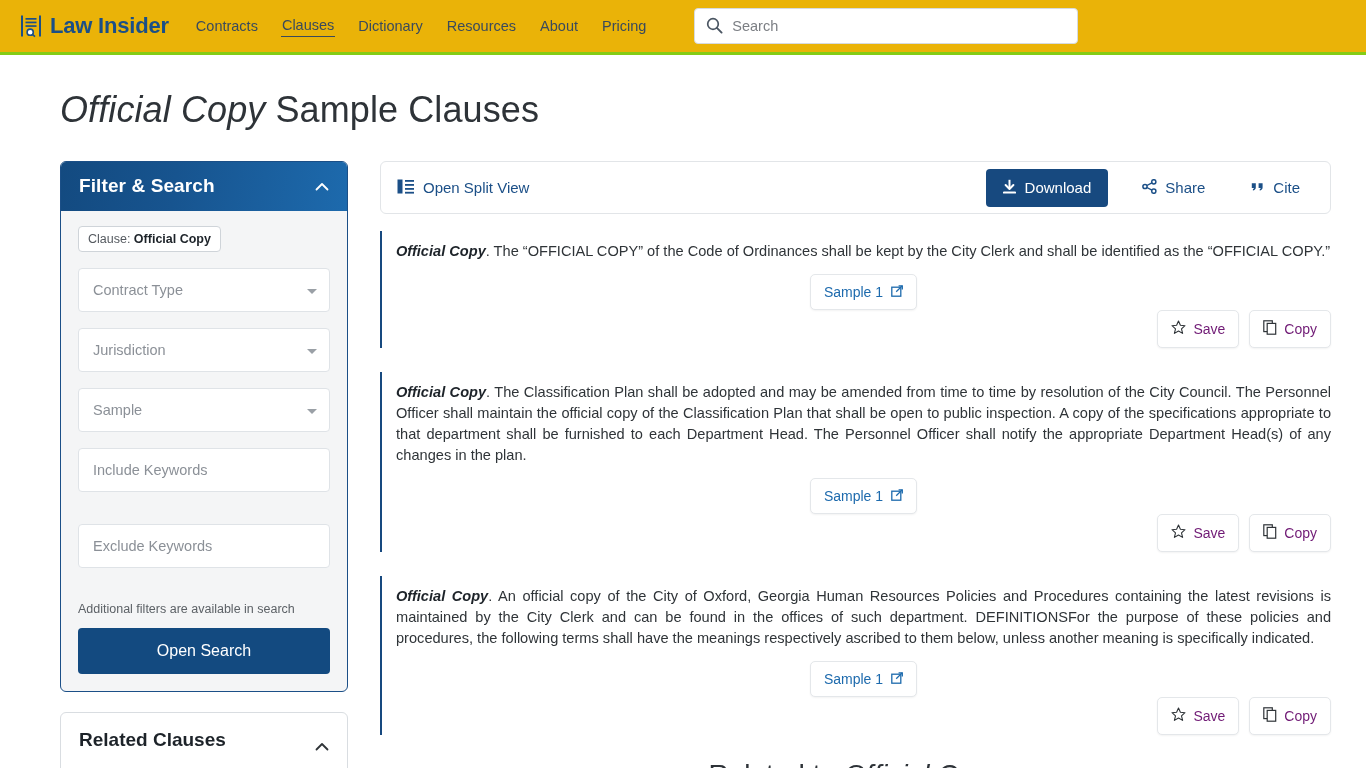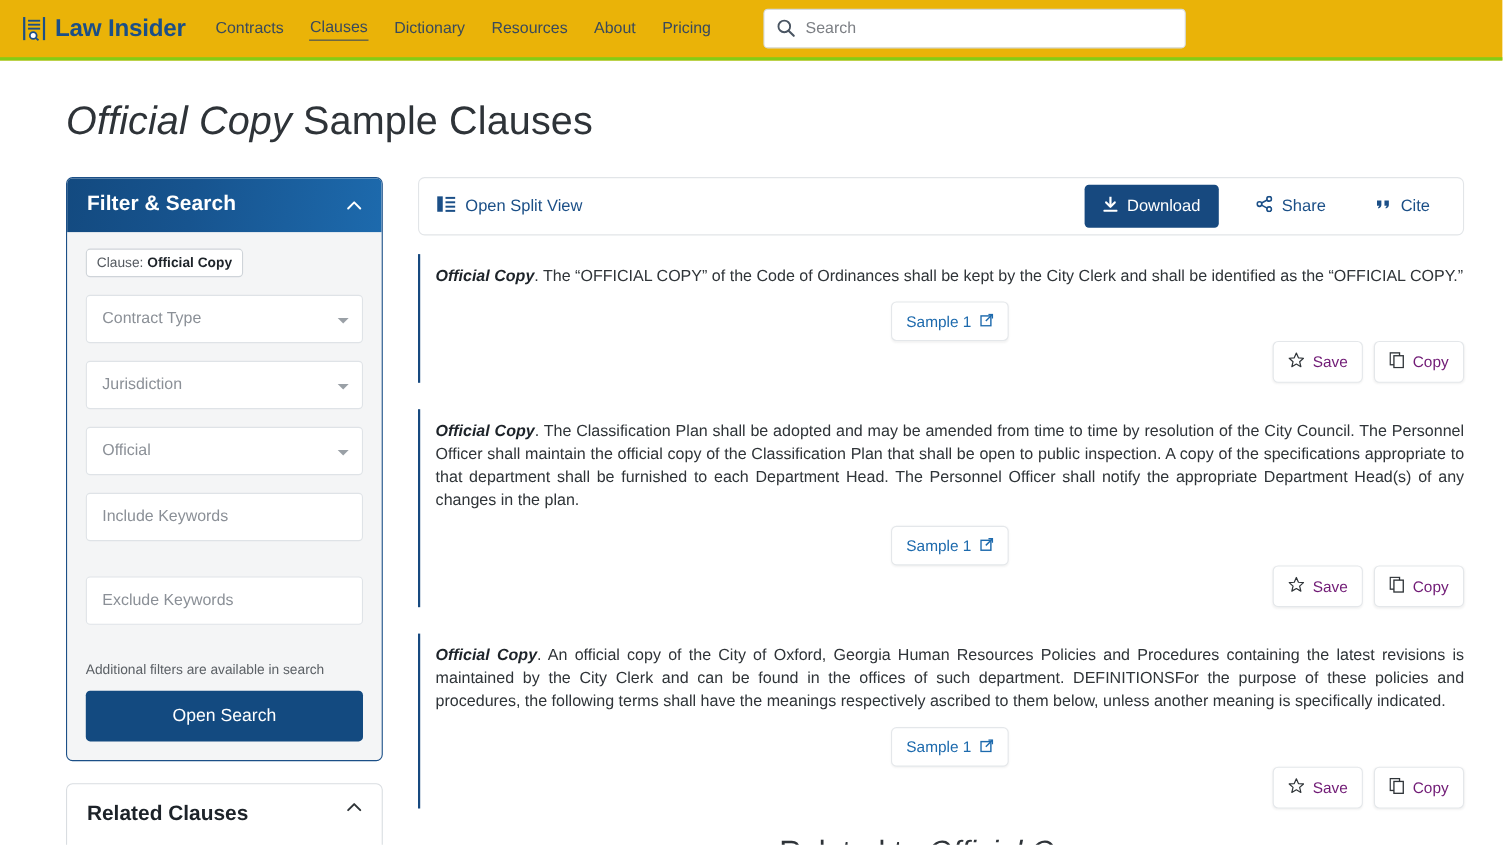--- a/index.html
+++ b/index.html
@@ -239,21 +239,21 @@
   .card-white {
     border: 1px solid #d9dde1;
     border-radius: 6px;
     background: #ffffff;
     margin-top: 20px;
     overflow: hidden;
   }
   .card-header-plain {
     padding: 16px 18px 13px;
     display: flex;
-    align-items: flex-start;
+    align-items: flex-end;
     justify-content: space-between;
     cursor: pointer;
   }
   .card-header-plain .title {
     font-size: 19px;
     font-weight: bold;
     color: #1d2329;
   }
   .chev-dark { width: 14px; height: 9px; display: block; }
   .related-link {
@@ -455,21 +455,21 @@
             <span>Contract Type</span>
             <span class="caret"></span>
           </div>
 
           <div class="field">
             <span>Jurisdiction</span>
             <span class="caret"></span>
           </div>
 
           <div class="field">
-            <span>Official</span>
+            <span>Sample</span>
             <span class="caret"></span>
           </div>
 
           <input class="field-input" type="text" placeholder="Include Keywords" style="">
 
           <input class="field-input" type="text" placeholder="Exclude Keywords" style="">
 
           <div class="hint">Additional filters are available in search</div>
 
           <button class="btn-open-search">Open Search</button>

